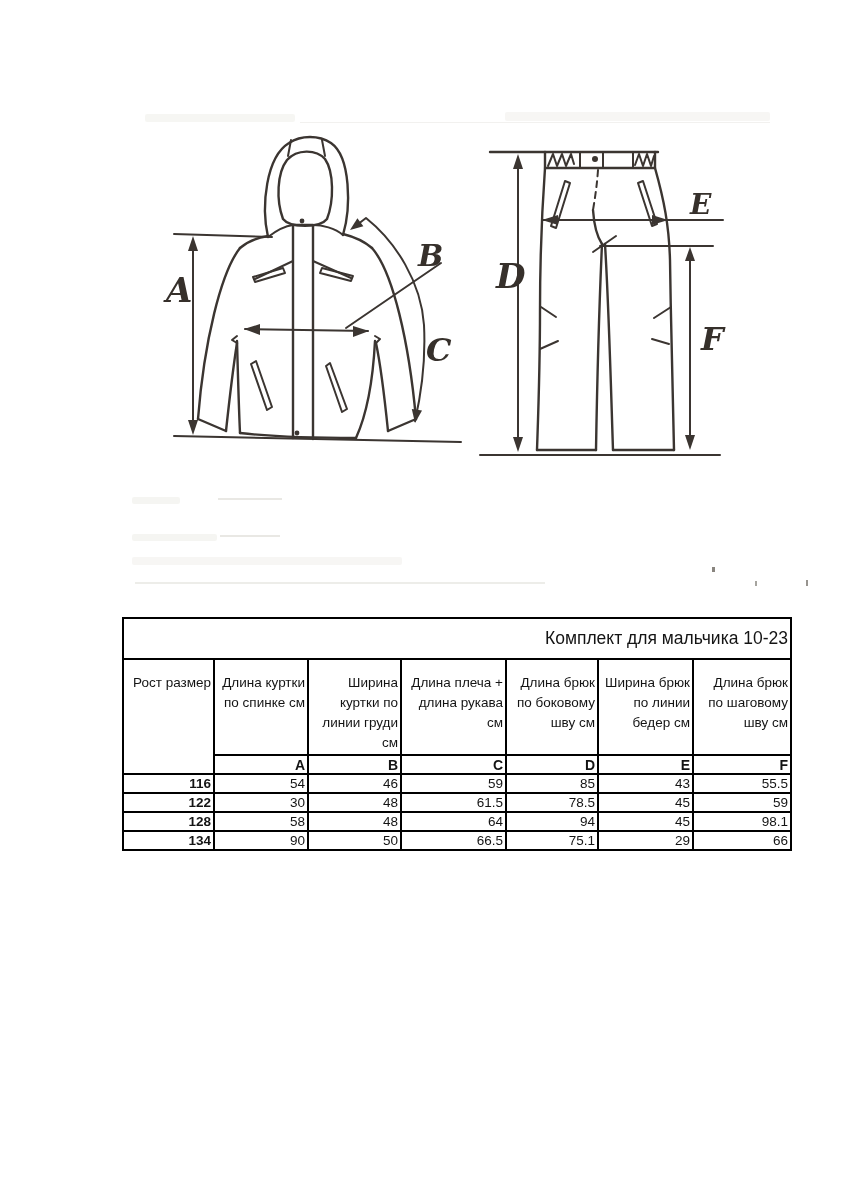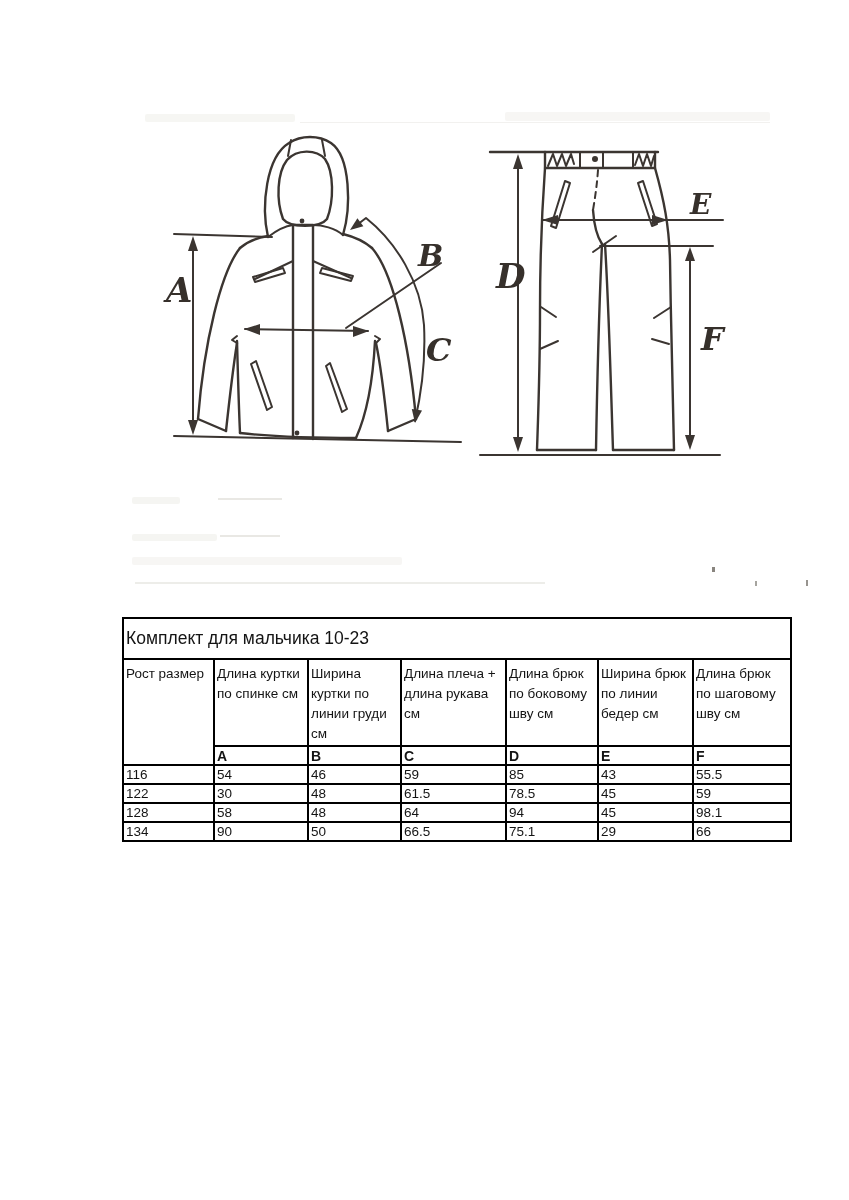--- a/index.html
+++ b/index.html
@@ -18,28 +18,28 @@
   .ink-thin{stroke:#3b3531;stroke-width:2;fill:none;stroke-linecap:round;stroke-linejoin:round;}
   .ink-fill{fill:#3b3531;stroke:none;}
   .dash{stroke-dasharray:6 5;}
   .dim-letter{font-family:"DejaVu Serif",serif;font-style:italic;font-weight:bold;fill:#36302b;}
 
   table.size-table{
     position:absolute;left:122px;top:617px;width:668px;
     border-collapse:collapse;table-layout:fixed;
   }
   .size-table td{
-    border:2px solid #000;text-align:left;vertical-align:middle;
+    border:2px solid #000;text-align:right;vertical-align:middle;
     padding:0 2px;font-size:13.5px;color:#141414;overflow:hidden;
   }
   .size-table td.title-cell{height:39px;font-size:17.5px;vertical-align:middle;}
-  .size-table td.hdr{height:81px;vertical-align:top;padding-top:4px;line-height:20px;}
+  .size-table td.hdr{height:81px;vertical-align:top;padding-top:13px;line-height:20px;}
   .size-table td.letter-cell{height:17px;font-weight:bold;font-size:14px;}
   .size-table tr.data td{height:17px;}
-  .size-table td.size-cell{font-weight:normal;}
+  .size-table td.size-cell{font-weight:bold;}
 </style>
 </head>
 <body>
 
 <div class="page">
 
   <div class="artifact smear" style="left:145px;top:114px;width:150px;height:8px;opacity:.55"></div>
   <div class="artifact smear" style="left:505px;top:112px;width:265px;height:9px;opacity:.5"></div>
   <div class="artifact hairline" style="left:300px;top:122px;width:470px;height:1px;opacity:.6"></div>
   <div class="artifact smear" style="left:132px;top:497px;width:48px;height:7px;opacity:.6"></div>

